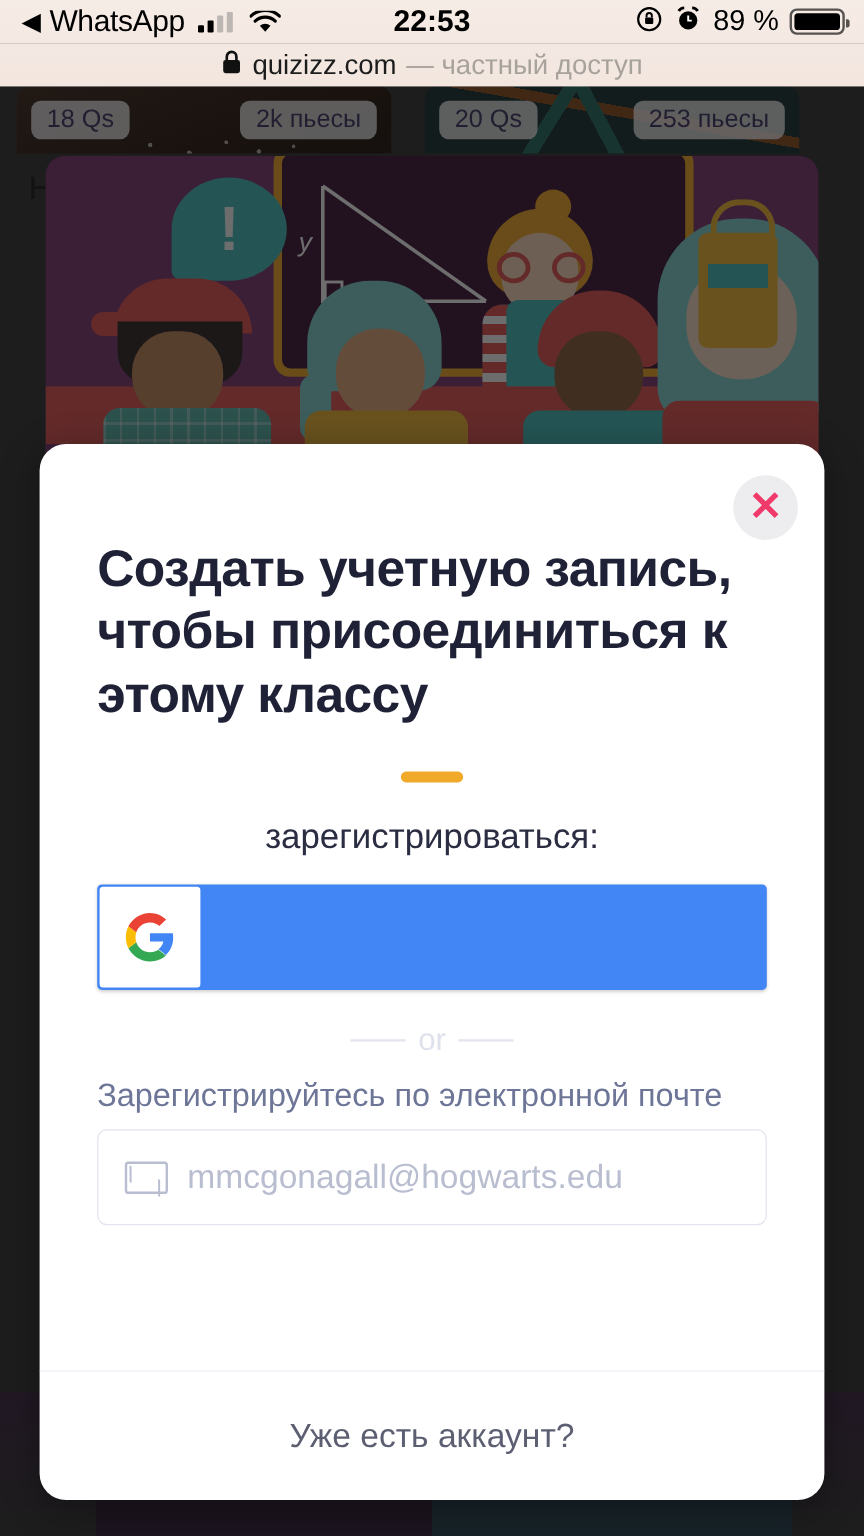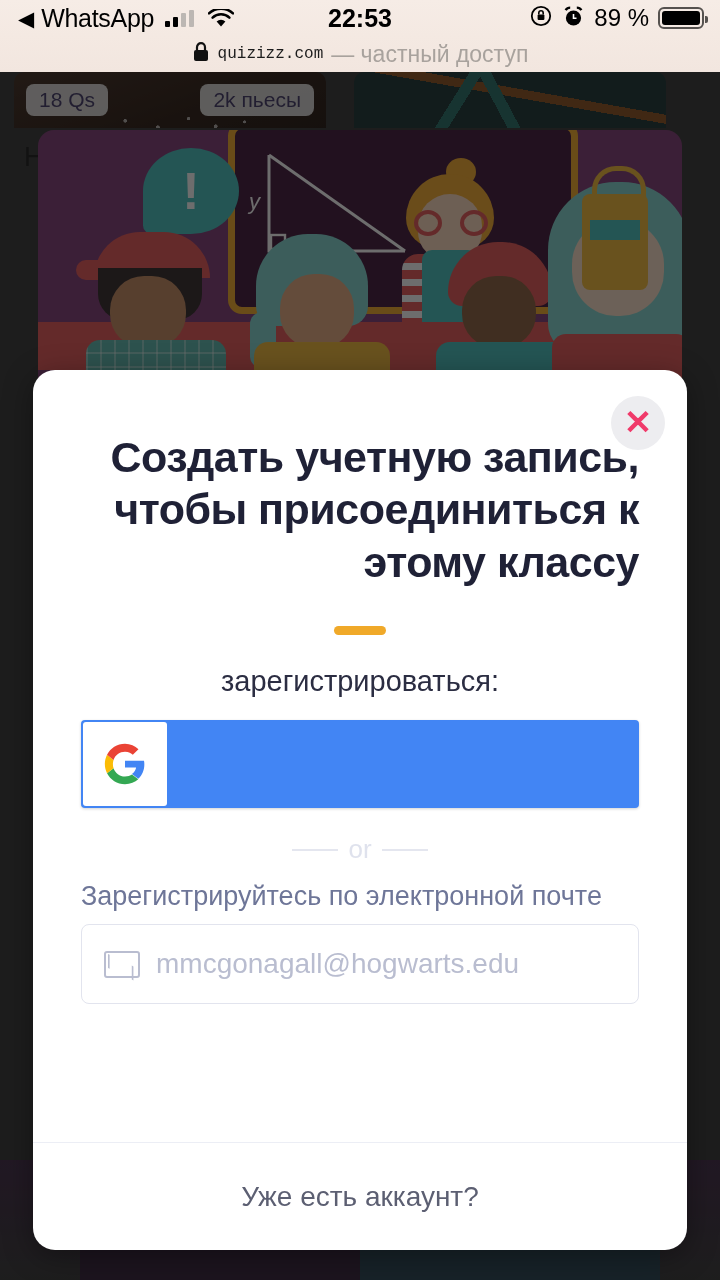--- a/index.html
+++ b/index.html
@@ -41,21 +41,21 @@
     background:#56524f; border-radius:0 2px 2px 0;
   }
   .batt span{ display:block; height:100%; background:#000; border-radius:3px; }
 
   
   .urlbar {
     position:absolute; top:36px; left:0; width:720px; height:36px;
     background:linear-gradient(#f4e9e2,#f2e6df);
     display:flex; align-items:center; justify-content:center; gap:8px; z-index:49;
   }
-  .url-main { font-size:16px; color:#1c1c1c;font-family:Liberation Mono, monospace; }
+  .url-main { font-size:23px; color:#1c1c1c; }
   .url-sub { font-size:23px; color:#a8a29d; }
 
   
   .page { position:absolute; top:72px; left:0; width:720px; height:1208px; background:#2f2f2f; overflow:hidden; }
   .cards-row { position:absolute; top:0; left:0; width:680px; display:flex; }
   .card { width:360px; position:relative; padding:0 14px; }
   .card-img { position:relative; height:56px; border-radius:10px 10px 0 0; overflow:hidden; }
   .card-img.left { background:linear-gradient(160deg,#3a2418,#241209 60%,#1a0d06); }
   .card-img.right { background:#122a2b; }
   .card-img.right::before{
@@ -151,21 +151,21 @@
     display:flex; flex-direction:column;
   }
   .modal-body { padding:0 48px; flex:1; }
   .close-btn {
     position:absolute; right:22px; top:26px; width:54px; height:54px; border-radius:50%;
     background:#ededf0; display:flex; align-items:center; justify-content:center;
     border:none; cursor:pointer;
   }
   .close-btn span { color:#f03a6a; font-size:34px; font-weight:700; line-height:1; margin-top:-3px; }
   .modal-title {
-    margin-top:61px; text-align:right; font-size:43px; line-height:1.22;
+    margin-top:78px; text-align:left; font-size:43px; line-height:1.22;
     font-weight:700; color:#1f2136; letter-spacing:-0.5px;
   }
   .pill { width:52px; height:9px; background:#f0a929; border-radius:6px; margin:38px auto 0; }
   .signup-label { margin-top:30px; text-align:center; font-size:29px; color:#2b2d42; }
 
   .google-btn {
     margin-top:22px; width:100%; height:88px; background:#4285f4; border:none;
     border-radius:4px; display:flex; align-items:center; cursor:pointer;
     box-shadow:0 1px 3px rgba(0,0,0,.18); padding:2px;
   }
@@ -276,20 +276,24 @@
       <div class="card">
         <div class="card-img left"></div>
         <div class="badges">
           <span class="badge">18 Qs</span>
           <span class="badge">2k пьесы</span>
         </div>
         <div class="card-title">Новогодняя</div>
       </div>
       <div class="card">
         <div class="card-img right"></div>
+        <div class="badges">
+          <span class="badge">20 Qs</span>
+          <span class="badge">253 пьесы</span>
+        </div>
         <div class="card-title">Круг</div>
       </div>
     </div>
 
     <div class="illus">
       <div class="board">
         <svg class="tri" viewBox="0 0 150 110">
             <path d="M4 4 L4 100 L140 100" fill="none" stroke="#fff" stroke-width="3"></path>
             <path d="M4 4 L140 100" fill="none" stroke="#fff" stroke-width="3"></path>
             <rect x="6" y="84" width="14" height="14" fill="none" stroke="#fff" stroke-width="2.4"></rect>

